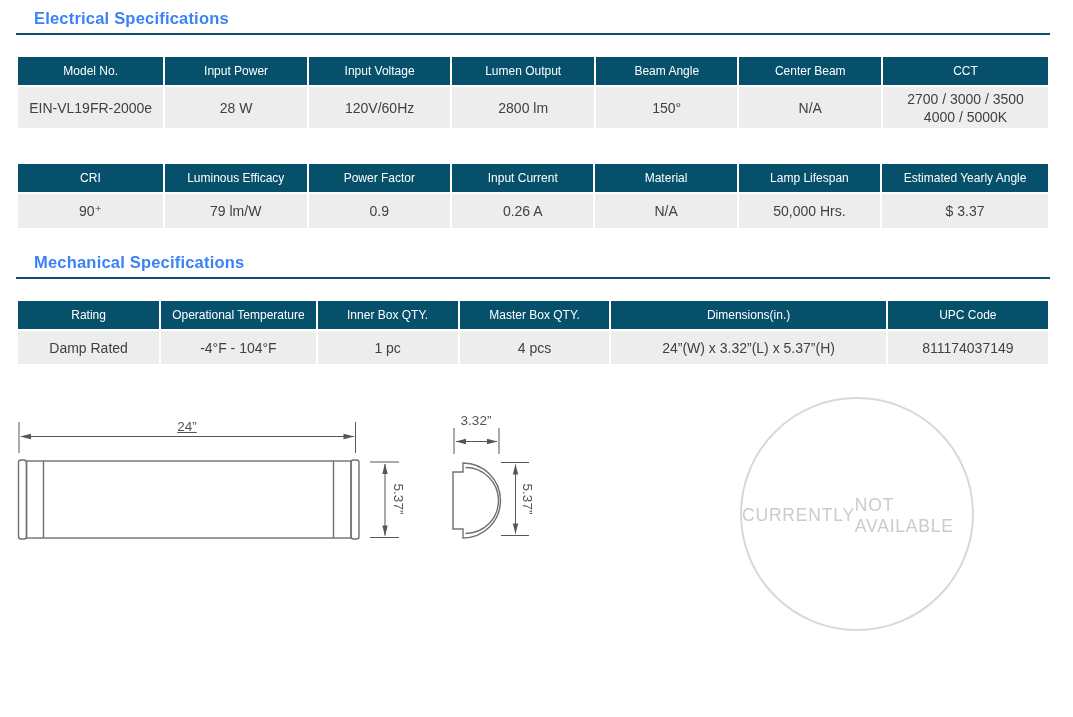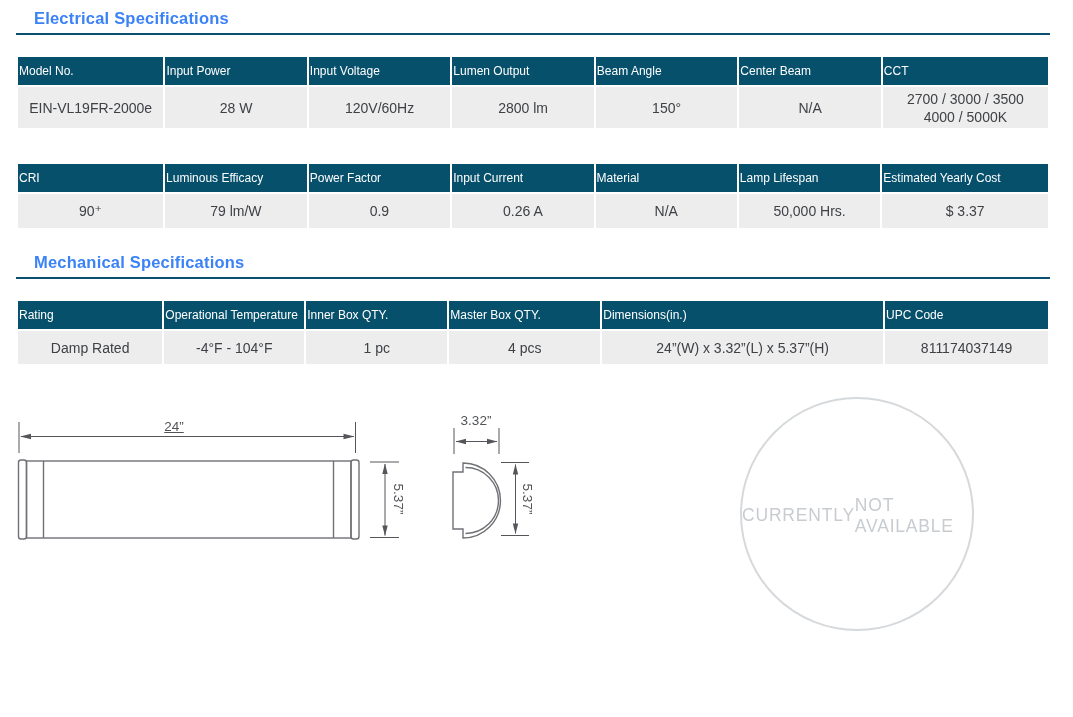--- a/index.html
+++ b/index.html
@@ -4,21 +4,21 @@
 <style>
   * { box-sizing: border-box; margin: 0; padding: 0; }
   html,body { width:1073px; height:717px; background:#fff; overflow:hidden;
     font-family:"Liberation Sans","DejaVu Sans",sans-serif; }
   .page { padding:9px 23px 0 16px; width:1073px; }
   .section-title { font-size:16.5px; font-weight:bold; color:#3b82f6; letter-spacing:0.2px;
     line-height:18px; padding-left:18px; }
   .rule { width:1034px; height:2px; background:#0B506C; margin-top:6px; }
   table.spec { border-collapse:separate; border-spacing:2px; table-layout:fixed; }
   table.spec th { background:#07506B; color:#ffffff; font-size:12px; font-weight:normal;
-    height:28px; padding:0 1px; text-align:left; white-space:nowrap; overflow:hidden; }
+    height:28px; padding:0 11px; text-align:center; white-space:nowrap; overflow:hidden; }
   table.spec td { background:#EDEDEE; color:#3F4145; font-size:14px; text-align:center;
     padding:0 2px; }
   .t1 td { height:41px; } .t2 td { height:34px; } .t3 td { height:33px; }
   td.pre { white-space:pre-line; line-height:18px;margin-top:27px; }
   .mt-table1 { margin-top:20px; } .mt-table2 { margin-top:32px; }
   .mt-title2 { margin-top:23px; } .mt-table3 { margin-top:20px; }
   .dual-heading { position:relative; margin-top:34px; width:1034px; height:25px;
     border-bottom:2px solid #0B506C; }
   .dual-heading .section-title { padding-left:8px; }
   .right-title { position:absolute; left:712px; top:0; padding-left:0 !important; }
@@ -85,21 +85,21 @@
       <col style="width:166px">
     </colgroup>
     <tbody>
         <tr>
       <th>CRI</th>
       <th>Luminous Efficacy</th>
       <th>Power Factor</th>
       <th>Input Current</th>
       <th>Material</th>
       <th>Lamp Lifespan</th>
-      <th>Estimated Yearly Cost</th>
+      <th>Estimated Yearly Angle</th>
     </tr>
     <tr>
       <td>90⁺</td>
       <td>79 lm/W</td>
       <td>0.9</td>
       <td>0.26 A</td>
       <td>N/A</td>
       <td>50,000 Hrs.</td>
       <td>$ 3.37</td>
     </tr>
@@ -183,21 +183,21 @@
 
     <g stroke="#54565A" stroke-width="1" fill="none">
       <line x1="501" y1="96.5" x2="529" y2="96.5"></line>
       <line x1="501" y1="169.5" x2="529" y2="169.5"></line>
       <line x1="515.5" y1="98.5" x2="515.5" y2="167.5"></line>
     </g>
     <polygon fill="#54565A" points="515.5,98 512.8,108.5 518.2,108.5"></polygon>
     <polygon fill="#54565A" points="515.5,168 512.8,157.5 518.2,157.5"></polygon>
   </svg>
 
-  <span class="dim-label" style="left:144px; top:54px;text-decoration:underline;">24”</span>
+  <span class="dim-label" style="left:157px; top:54px;text-decoration:underline;">24”</span>
   <span class="dim-label rot" style="left:376px; top:126px;">5.37”</span>
   <span class="dim-label" style="left:446px; top:48px;">3.32”</span>
   <span class="dim-label rot" style="left:505px; top:126px;">5.37”</span>
 
   <div class="photometric-circle">
     <span>CURRENTLY</span>
     <span>NOT AVAILABLE</span>
   </div>
 </div>
 

